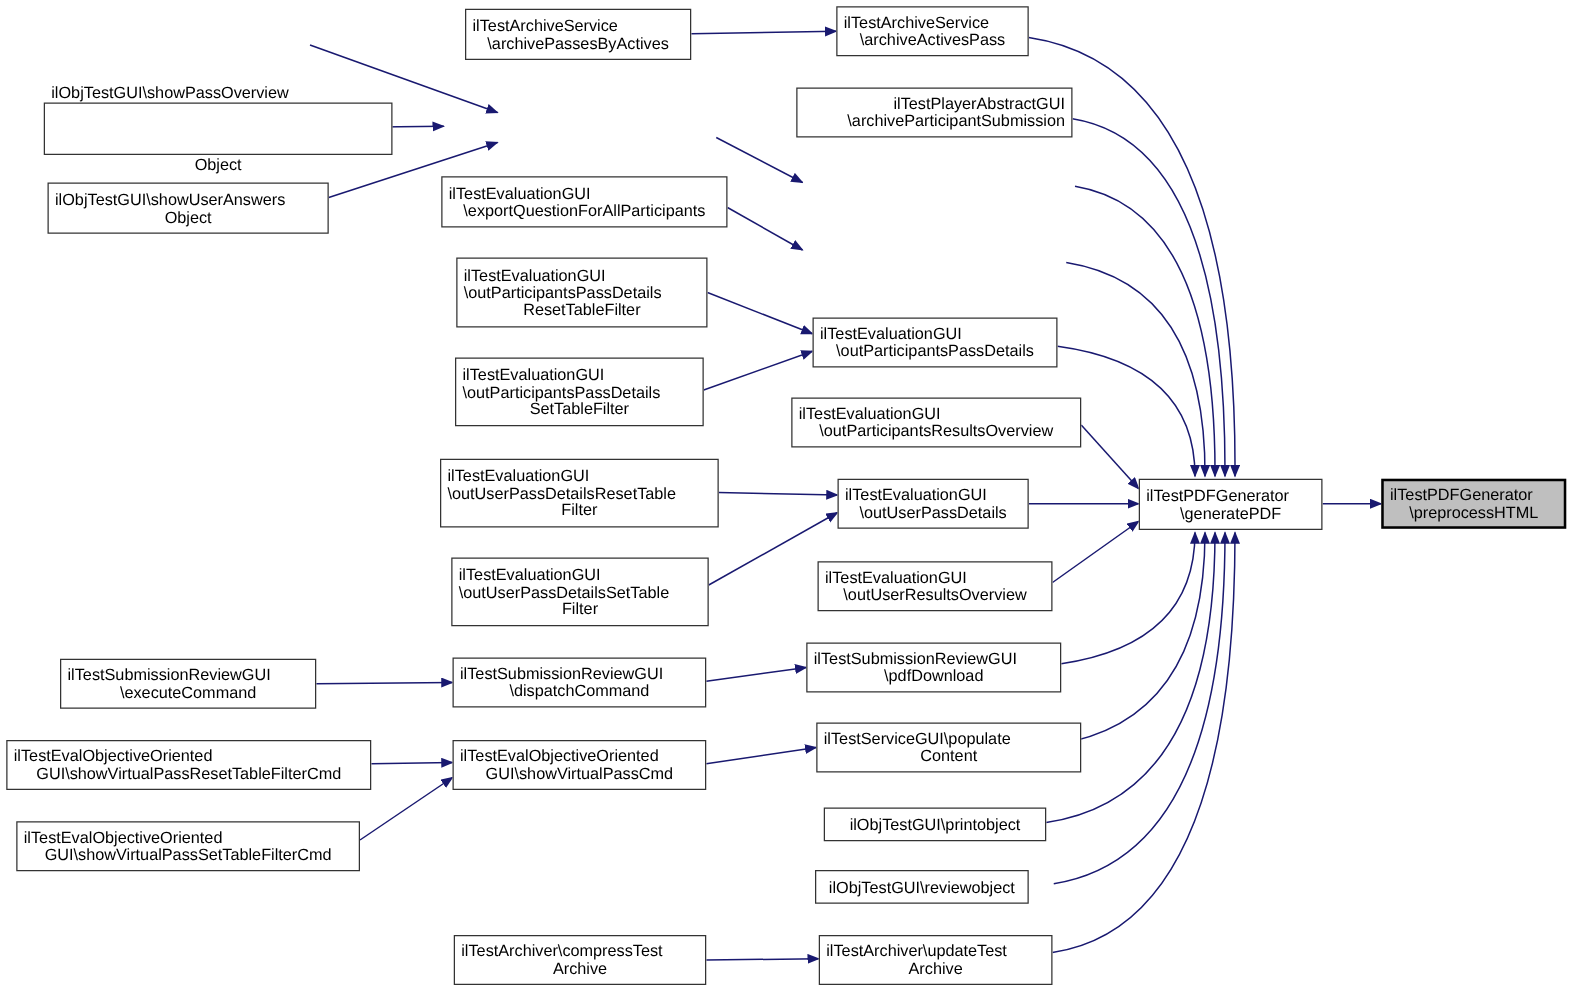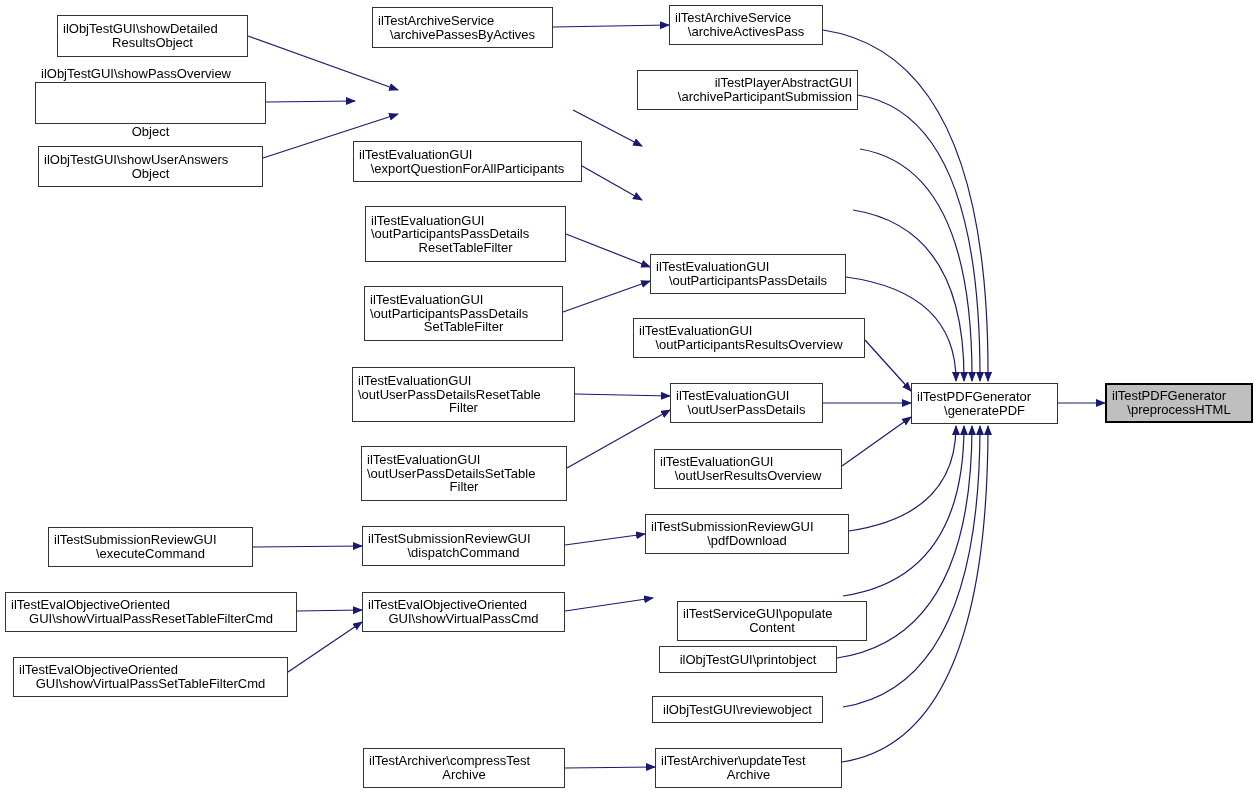--- a/index.html
+++ b/index.html
@@ -74,25 +74,21 @@
       <path d="M865,340 L911,391" fill="none" stroke="#191970" stroke-width="1.2" marker-end="url(#arrowhead)"></path>
       <path d="M823,403 L911,403" fill="none" stroke="#191970" stroke-width="1.2" marker-end="url(#arrowhead)"></path>
       <path d="M842,466 L911,417" fill="none" stroke="#191970" stroke-width="1.2" marker-end="url(#arrowhead)"></path>
       <path d="M849,531 Q956,515 956,426" fill="none" stroke="#191970" stroke-width="1.2" marker-end="url(#arrowhead)"></path>
       <path d="M843,596 Q964,578 964,426" fill="none" stroke="#191970" stroke-width="1.2" marker-end="url(#arrowhead)"></path>
       <path d="M837,658 Q972,638 972,426" fill="none" stroke="#191970" stroke-width="1.2" marker-end="url(#arrowhead)"></path>
       <path d="M843,707 Q980,685 980,426" fill="none" stroke="#191970" stroke-width="1.2" marker-end="url(#arrowhead)"></path>
       <path d="M842,762 Q988,740 988,426" fill="none" stroke="#191970" stroke-width="1.2" marker-end="url(#arrowhead)"></path>
       <path d="M1058,403 L1105,403" fill="none" stroke="#191970" stroke-width="1.2" marker-end="url(#arrowhead)"></path>
     </svg>
-<div class="node" style="left: 57px; top: 15px; width: 191px; height: 42px;">
-      <div class="ln">ilObjTestGUI\showDetailed</div>
-      <div class="ln last">ResultsObject</div>
-    </div>
-    <div class="node" style="left: 35px; top: 82px; width: 231px; height: 42px; gap: 44px;">
+    <div class="node" style="left: 35px; top: 82px; width: 279px; height: 42px; gap: 44px;">
       <div class="ln">ilObjTestGUI\showPassOverview</div>
       <div class="ln last">Object</div>
     </div>
     <div class="node" style="left: 38px; top: 146px; width: 225px; height: 41px;">
       <div class="ln">ilObjTestGUI\showUserAnswers</div>
       <div class="ln last">Object</div>
     </div>
     <div class="node" style="left: 48px; top: 527px; width: 205px; height: 40px;">
       <div class="ln">ilTestSubmissionReviewGUI</div>
       <div class="ln last">\executeCommand</div>
@@ -166,21 +162,21 @@
       <div class="ln last">\outUserPassDetails</div>
     </div>
     <div class="node" style="left: 654px; top: 449px; width: 188px; height: 40px;">
       <div class="ln">ilTestEvaluationGUI</div>
       <div class="ln last">\outUserResultsOverview</div>
     </div>
     <div class="node" style="left: 645px; top: 514px; width: 204px; height: 40px;">
       <div class="ln">ilTestSubmissionReviewGUI</div>
       <div class="ln last">\pdfDownload</div>
     </div>
-    <div class="node" style="left: 653px; top: 601px; width: 190px; height: 40px; margin-left: 24px;">
+    <div class="node" style="left: 653px; top: 578px; width: 212px; height: 40px;">
       <div class="ln">ilTestServiceGUI\populate</div>
       <div class="ln last">Content</div>
     </div>
     <div class="node" style="left: 659px; top: 646px; width: 178px; height: 27px;">
       <div class="ln last">ilObjTestGUI\printobject</div>
     </div>
     <div class="node" style="left: 652px; top: 696px; width: 171px; height: 27px;">
       <div class="ln last">ilObjTestGUI\reviewobject</div>
     </div>
     <div class="node" style="left: 655px; top: 748px; width: 187px; height: 40px;">

